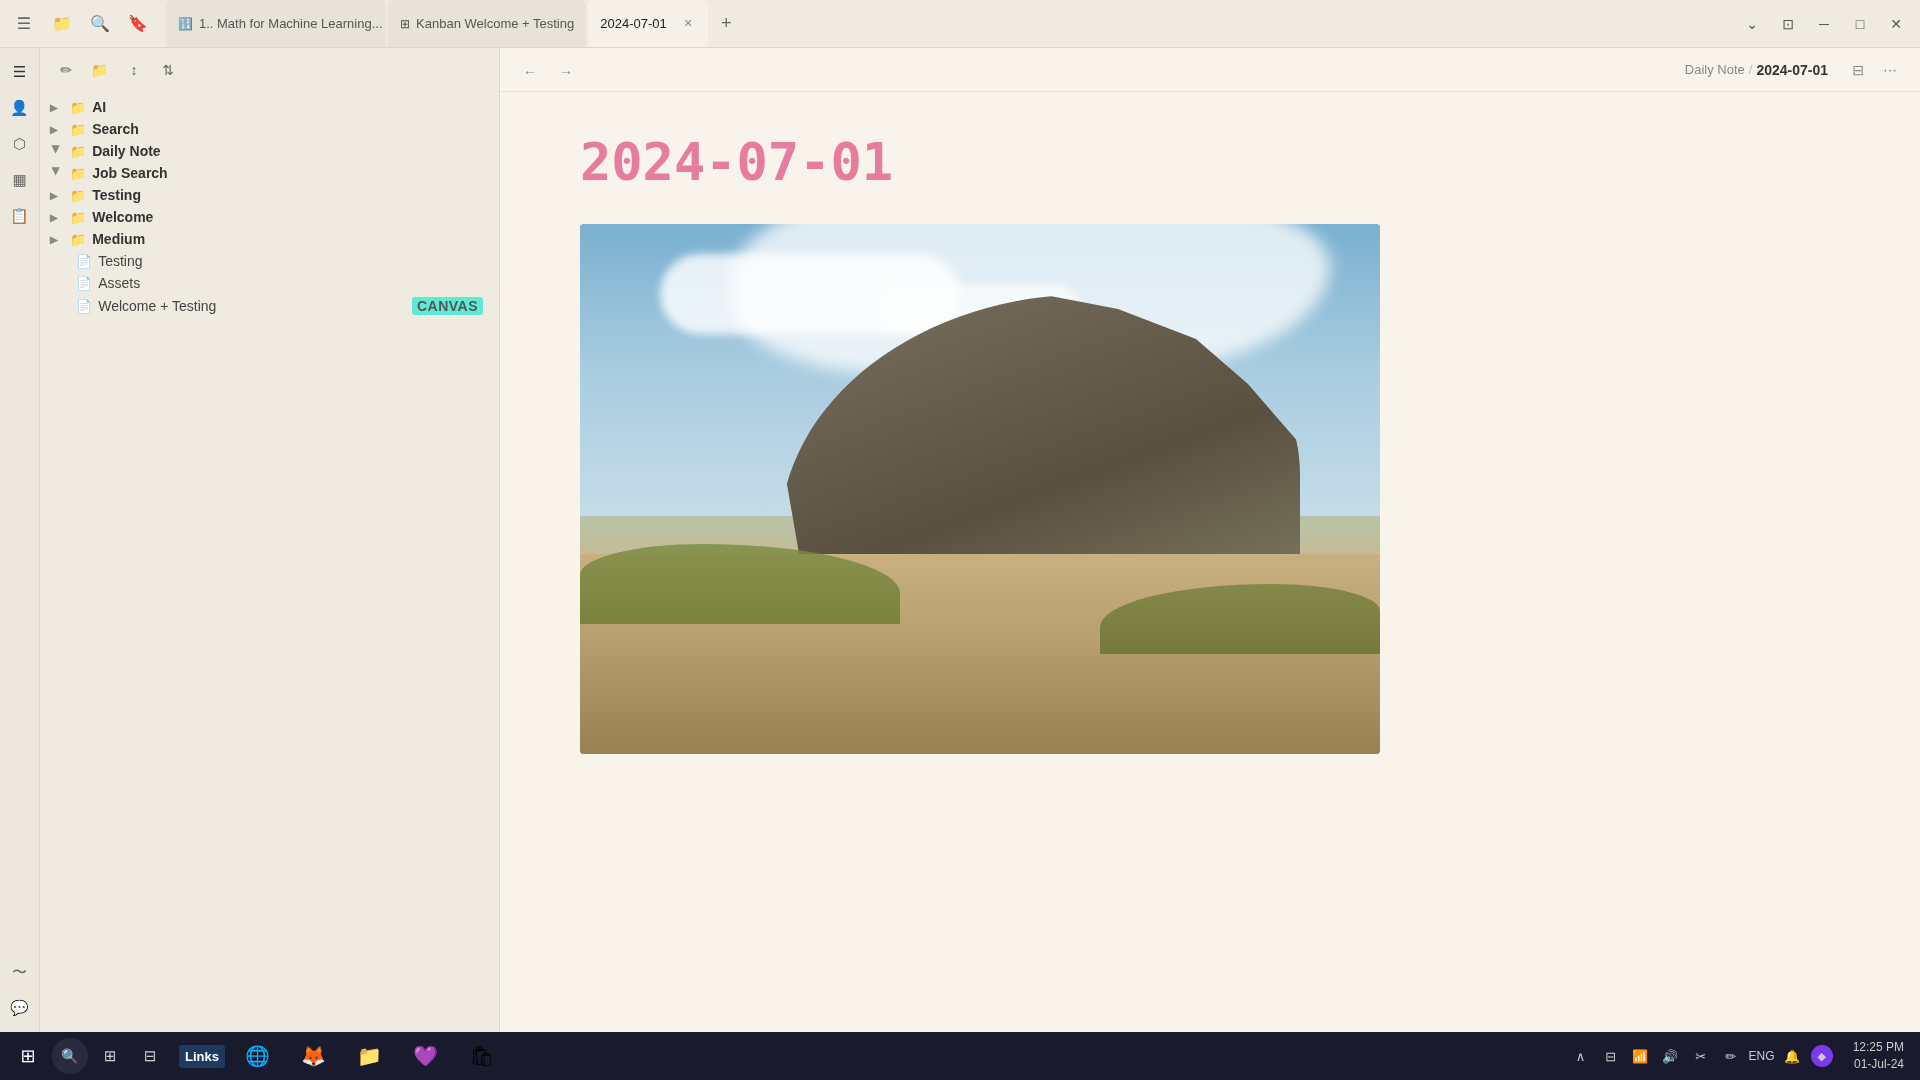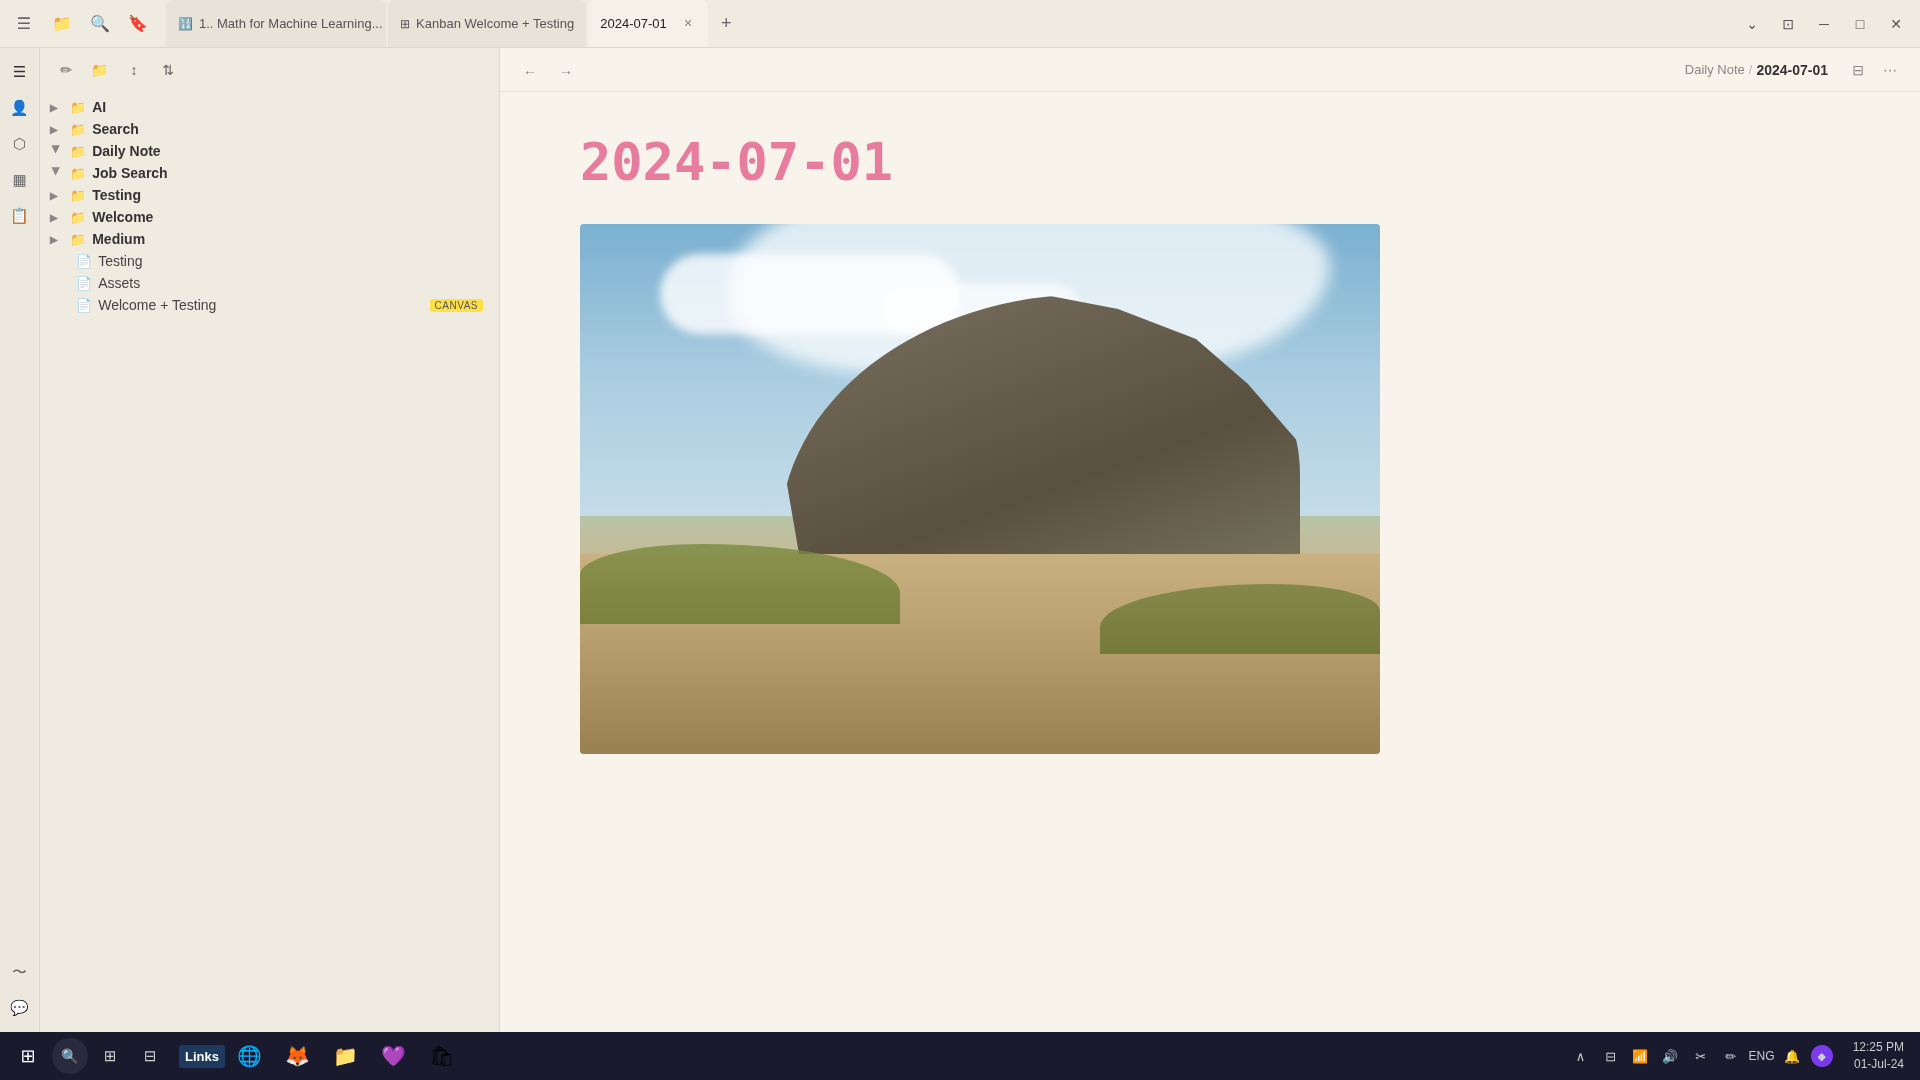--- a/index.html
+++ b/index.html
@@ -166,26 +166,26 @@
       flex-shrink: 0;
       margin-left: -14px;
       margin-right: 2px;
     }
     .file-item .file-icon {
       font-size: 13px;
       flex-shrink: 0;
     }
     .file-item-label { flex: 1; }
     .badge {
-      font-size: 10px;
-      background: #fde047;
+      font-size: 14px;
+      background: #5eead4;
       color: #555;
       padding: 1px 5px;
       border-radius: 3px;
-      font-weight: 400;
+      font-weight: 700;
       letter-spacing: 0.5px;
     }
     .folder-indent { padding-left: 36px; }
 
     
     .content-area {
       flex: 1;
       display: flex;
       flex-direction: column;
       background: #f8f4ec;
@@ -382,21 +382,21 @@
       width: 36px; height: 36px;
       display: flex; align-items: center; justify-content: center;
       color: #ccc;
       font-size: 15px;
       border-radius: 4px;
       cursor: pointer;
     }
     .taskbar-pinned {
       display: flex;
       align-items: center;
-      gap: 4px;
+      gap: 12px;
       margin-left: 8px;
     }
     .taskbar-app {
       width: 44px; height: 40px;
       display: flex; align-items: center; justify-content: center;
       border-radius: 4px;
       cursor: pointer;
       font-size: 20px;
     }
     .taskbar-spacer { flex: 1; }

